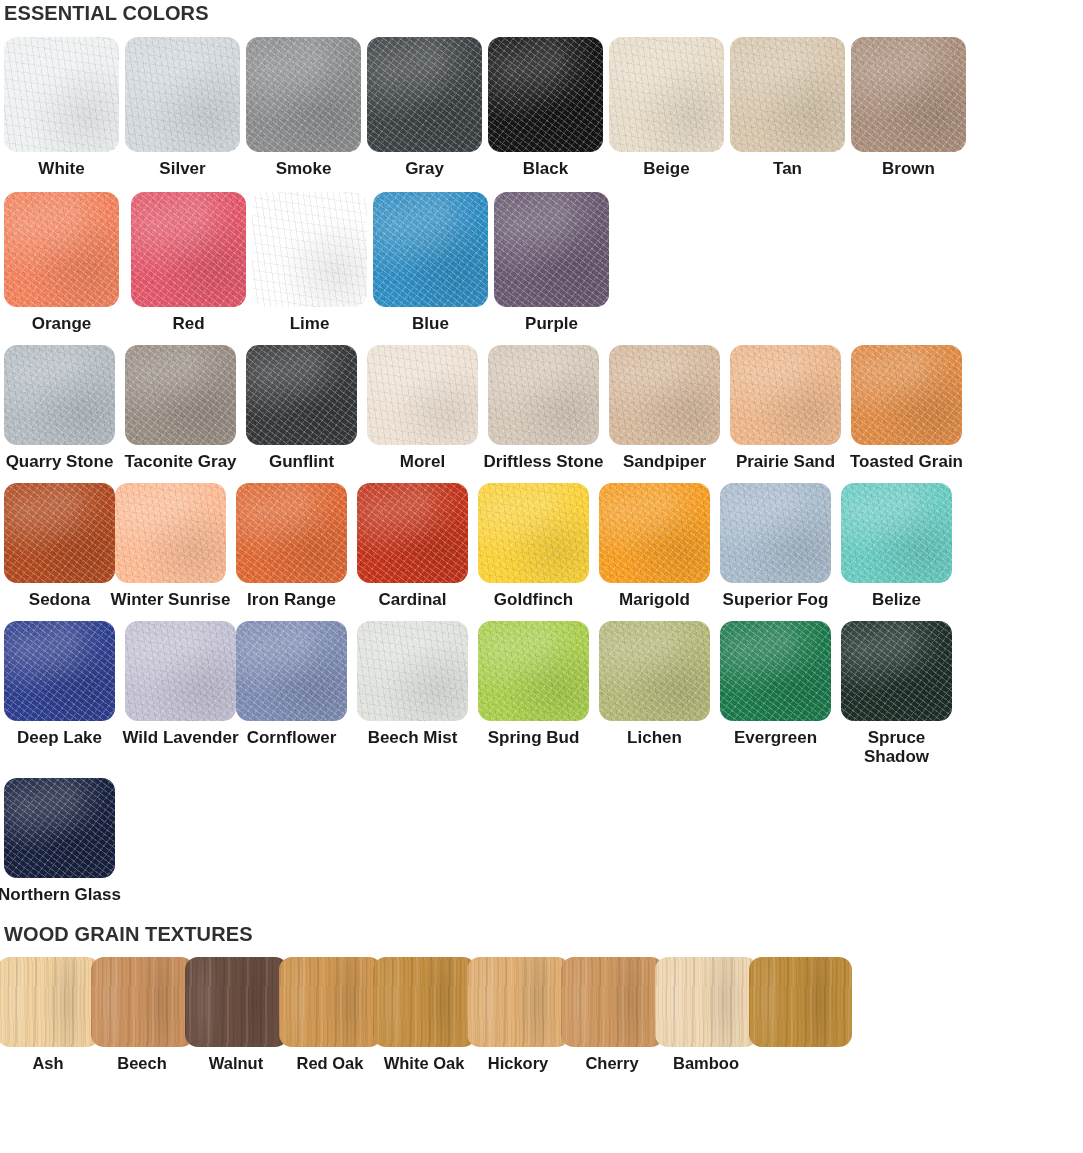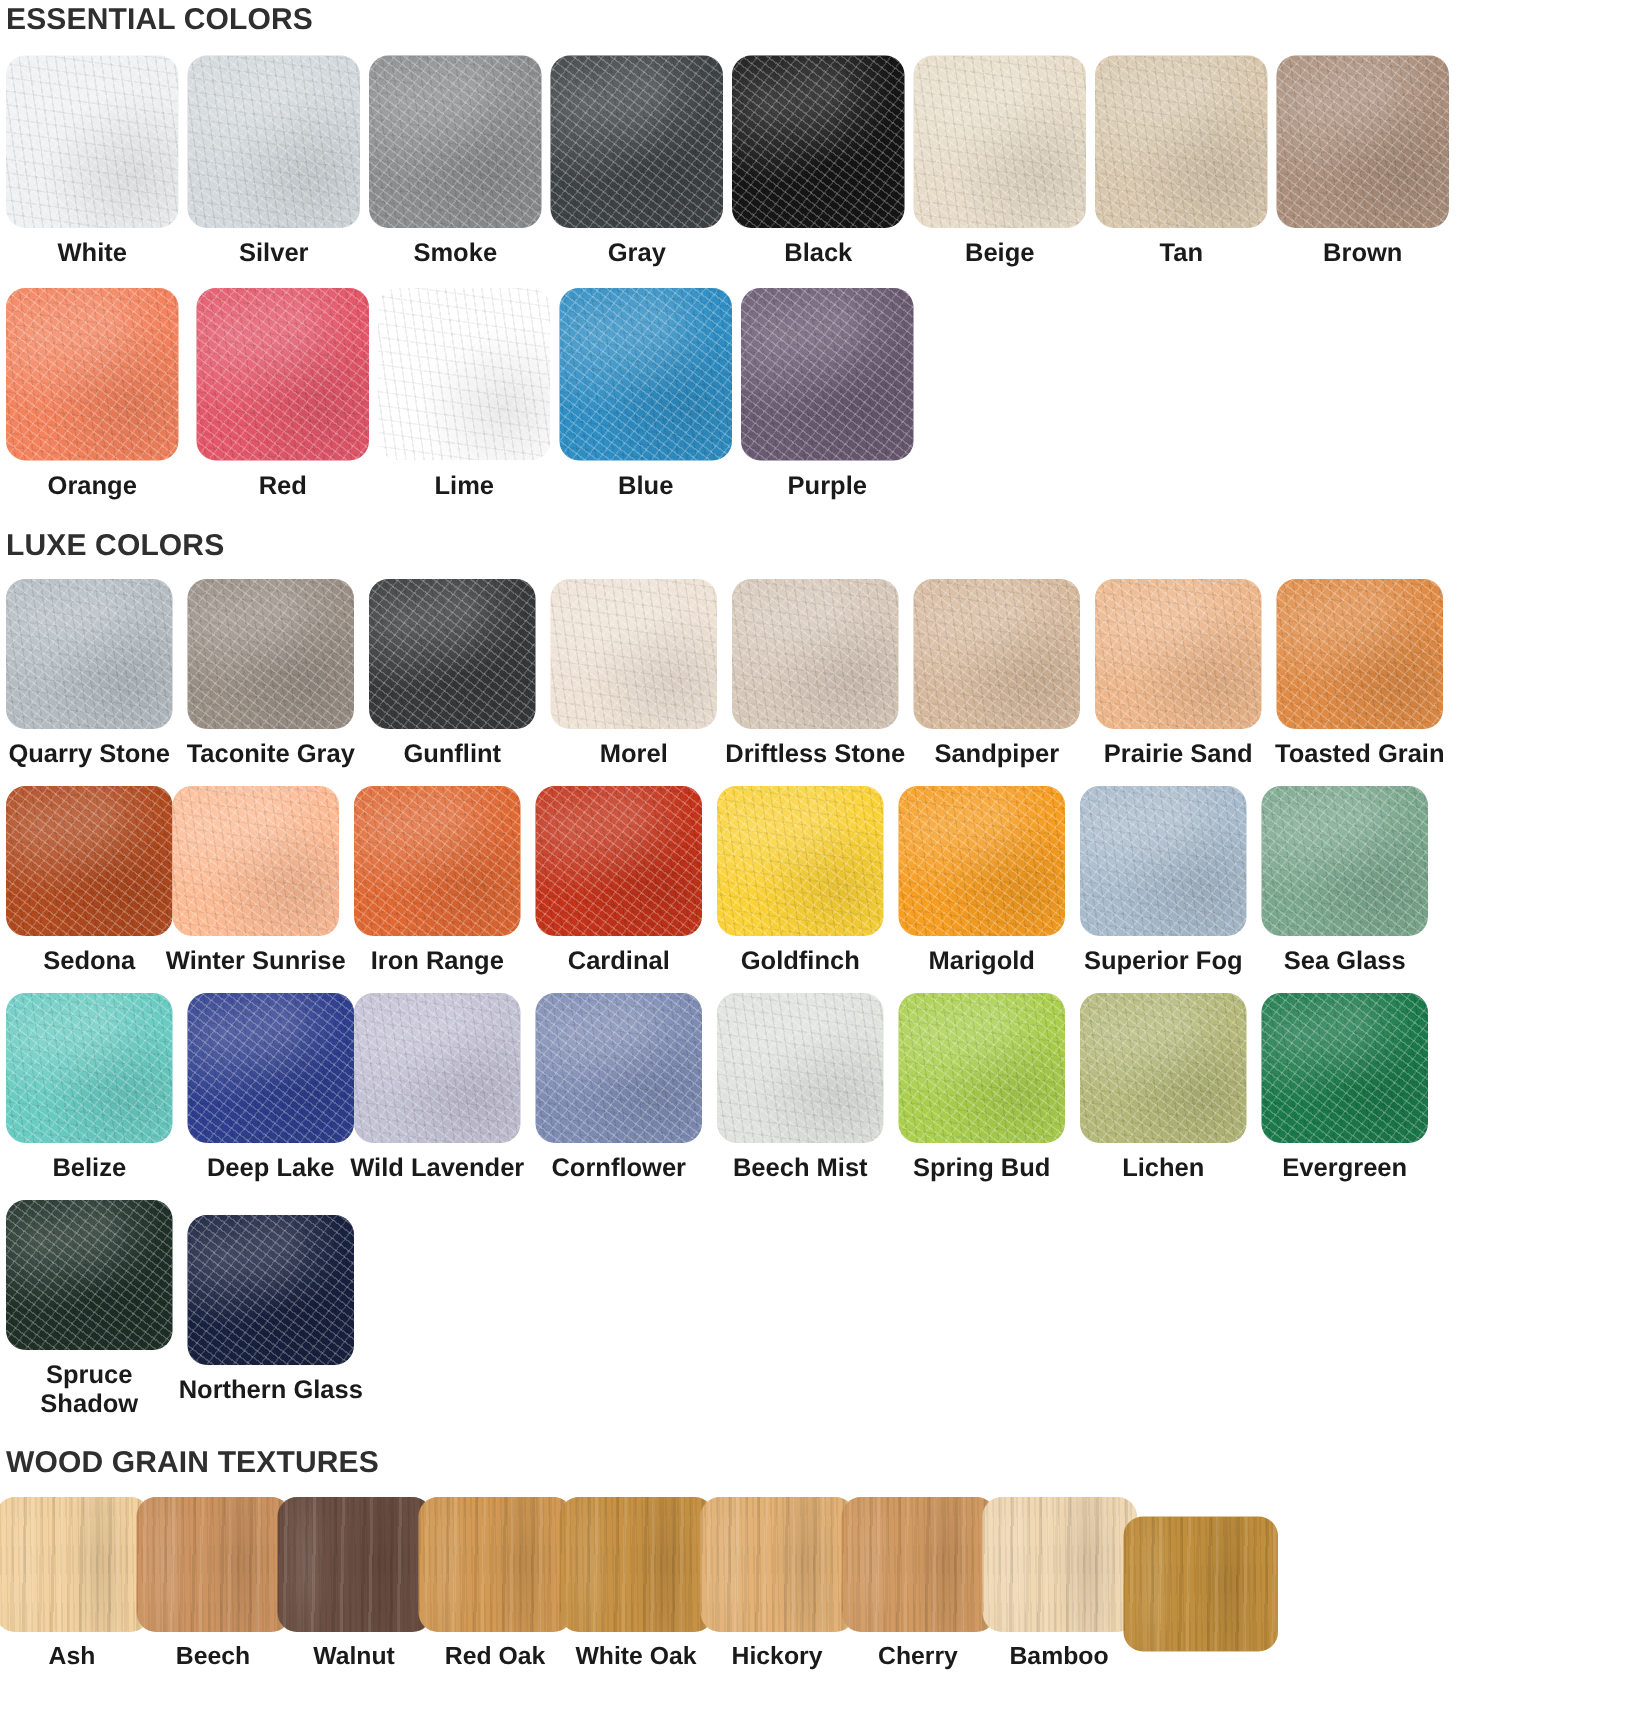--- a/index.html
+++ b/index.html
@@ -18,21 +18,21 @@
     color: #2f2f2f;
     letter-spacing: 0.1px;
     line-height: 1;
   }
   #sec-essential-title { padding-top: 3px; }
   #sec-luxe-title { padding-top: 21px; }
   #sec-wood-title { padding-top: 20px; }
 
   .grid { display: flex; flex-wrap: wrap; }
 
-  .cell { display: flex; flex-direction: column; align-items: center; justify-content: center; }
+  .cell { display: flex; flex-direction: column; align-items: center; }
 
   
   .grid-essential .cell { width: 115px; margin-right: 6px; margin-top: 14px; }
   .grid-essential .cell:nth-child(9n) { margin-right: 12px; }
   .grid-essential .swatch { width: 115px; height: 115px; }
 
   
   .grid-luxe .cell { width: 111px; margin-right: 10px; margin-top: 12px; }
   .grid-luxe .cell:nth-child(9n) { margin-right: 0; }
   .grid-luxe .swatch { width: 111px; height: 100px; }
@@ -155,21 +155,20 @@
           <div class="label">Blue</div>
         </div>
         <div class="cell">
           <div class="swatch felt" style="background-color: rgb(106, 90, 114);"></div>
           <div class="label">Purple</div>
         </div>
       </div>
   </div>
 
   <div class="section">
-    <div id="sec-luxe-title" class="section-title">LUXE COLORS</div>
     <div class="grid grid-luxe">
         <div class="cell">
           <div class="swatch felt" style="background-color: rgb(180, 188, 194);"></div>
           <div class="label">Quarry Stone</div>
         </div>
         <div class="cell">
           <div class="swatch felt" style="background-color: rgb(153, 142, 132);"></div>
           <div class="label">Taconite Gray</div>
         </div>
         <div class="cell">
@@ -216,24 +215,20 @@
           <div class="swatch felt" style="background-color: rgb(251, 210, 53);"></div>
           <div class="label">Goldfinch</div>
         </div>
         <div class="cell">
           <div class="swatch felt" style="background-color: rgb(247, 157, 32);"></div>
           <div class="label">Marigold</div>
         </div>
         <div class="cell">
           <div class="swatch felt" style="background-color: rgb(168, 187, 204);"></div>
           <div class="label">Superior Fog</div>
-        </div>
-        <div class="cell">
-          <div class="swatch felt" style="background-color: rgb(123, 168, 141);"></div>
-          <div class="label">Sea Glass</div>
         </div>
         <div class="cell">
           <div class="swatch felt" style="background-color: rgb(104, 204, 194);"></div>
           <div class="label">Belize</div>
         </div>
         <div class="cell">
           <div class="swatch felt" style="background-color: rgb(47, 63, 143);"></div>
           <div class="label">Deep Lake</div>
         </div>
         <div class="cell">

